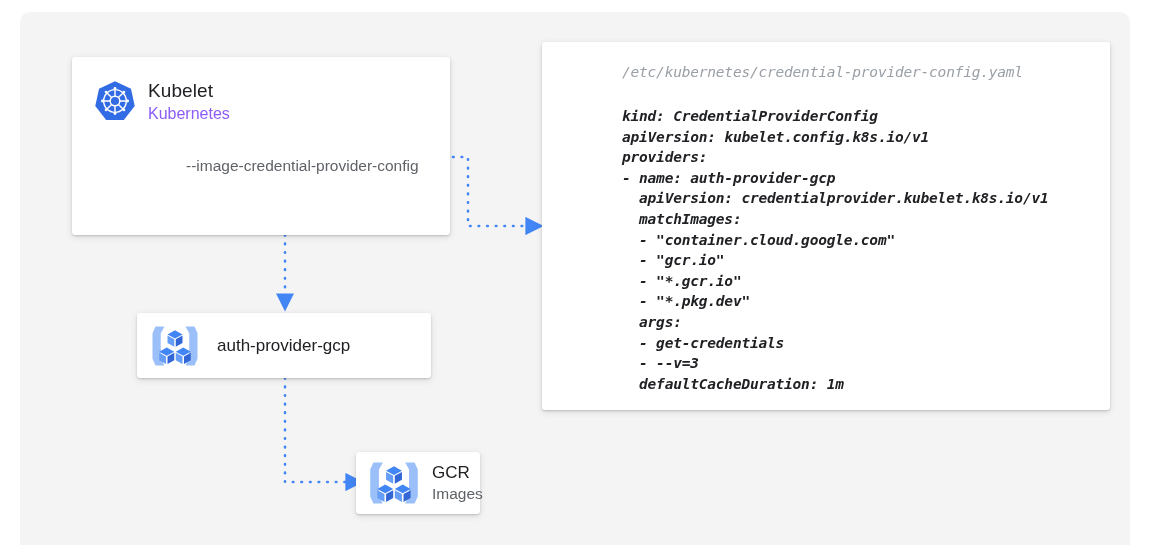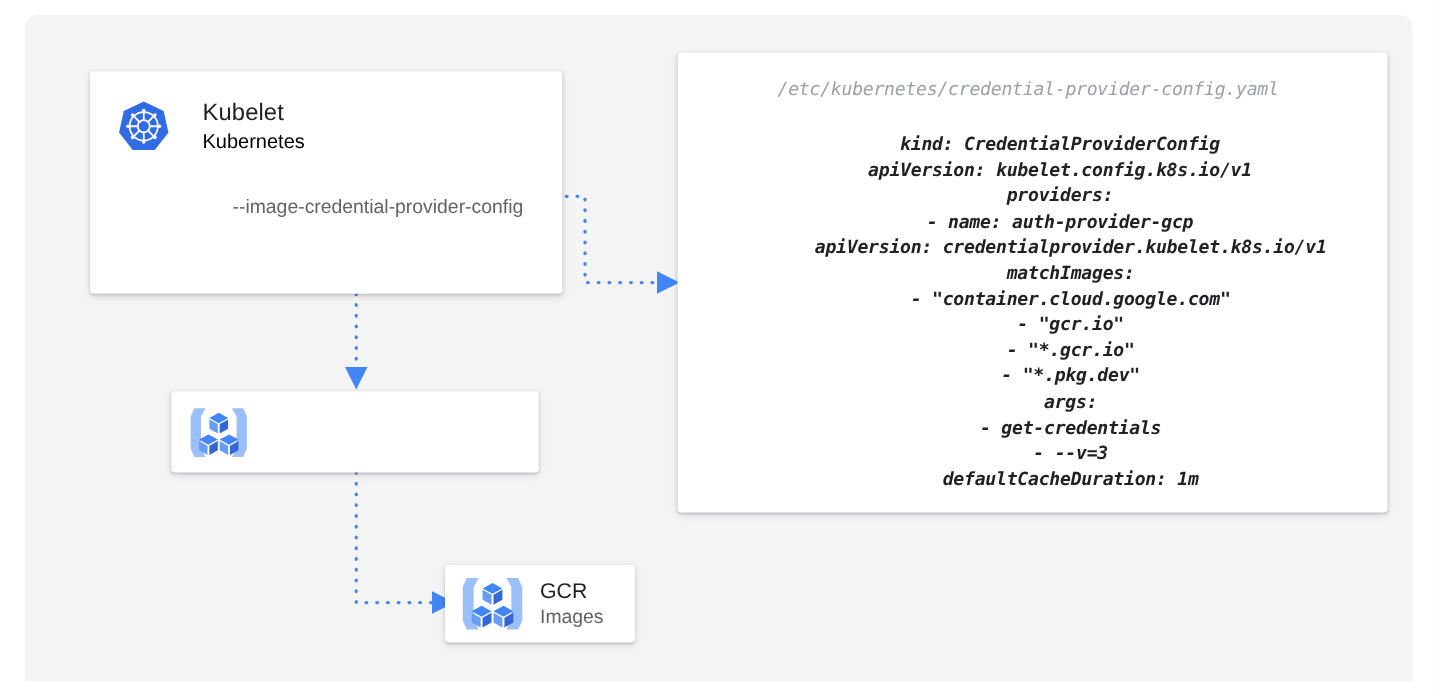--- a/index.html
+++ b/index.html
@@ -54,21 +54,21 @@
     top: 313px;
     width: 294px;
     height: 65px;
     display: flex;
     align-items: center;
     padding: 0 14px;
   }
   #gcr-card {
     left: 356px;
     top: 452px;
-    width: 152px;
+    width: 124px;
     height: 62px;
     display: flex;
     align-items: center;
     padding: 0 12px;
   }
   #yaml-card {
     left: 542px;
     top: 42px;
     width: 568px;
     height: 368px;
@@ -80,33 +80,33 @@
     display: flex;
     align-items: flex-start;
   }
   .k8s-logo {
     width: 42px;
     height: 42px;
     flex: 0 0 42px;
     margin-top: 2px;
   }
   .kubelet-titles {
-    margin-left: 26px;
+    margin-left: 12px;
     padding-top: 1px;
   }
   .card-title {
     font-size: 19px;
     line-height: 23px;
     color: #202124;
     letter-spacing: 0.1px;
   }
   .card-subtitle {
     font-size: 16px;
     line-height: 24px;
-    color: #000000;
+    color: #8b5cf6;
   }
   .flag-list {
     margin-top: 28px;
     margin-left: 92px;
   }
   .flag {
     font-size: 15.5px;
     line-height: 24px;
     color: #5f6368;
     white-space: nowrap;
@@ -152,21 +152,20 @@
   .yaml-body {
     margin-top: 26px;
     font-family: "DejaVu Sans Mono", "Liberation Mono", monospace;
     font-style: italic;
     font-weight: bold;
     font-size: 14.5px;
     line-height: 20.6px;
     color: #202124;
     letter-spacing: -0.2px;
     white-space: pre;
-    text-align: center;
   }
 
   
   #connectors {
     position: absolute;
     left: 0;
     top: 0;
     width: 1150px;
     height: 556px;
     pointer-events: none;
@@ -254,20 +253,21 @@
           <path d="M31 38 L22 43 L22 53 L31 48 Z" fill="#3367d6"></path>
         </g>
         <g fill="#4285f4">
           <path d="M43 31 L53 36.5 L43 42 L33 36.5 Z"></path>
           <path d="M33 38 L42 43 L42 53 L33 48 Z" fill="#669df6"></path>
           <path d="M53 38 L44 43 L44 53 L53 48 Z" fill="#3367d6"></path>
         </g>
       </svg>
     </span>
     <div class="small-titles">
+      <div class="small-title">auth-provider-gcp</div>
     </div>
   </div>
 
   <div class="card" id="gcr-card">
     <span class="gcr-icon">
       <svg viewBox="0 0 64 58" width="52" height="46" xmlns="http://www.w3.org/2000/svg">
         <path d="M18 3 L6 3 L2 12 L2 46 L6 55 L18 55 L13 46 L13 12 Z" fill="#8ab4f8" opacity="0.85"></path>
         <path d="M46 3 L58 3 L62 12 L62 46 L58 55 L46 55 L51 46 L51 12 Z" fill="#8ab4f8" opacity="0.85"></path>
         <g fill="#4285f4">
           <path d="M32 8 L42 13.5 L32 19 L22 13.5 Z"></path>

